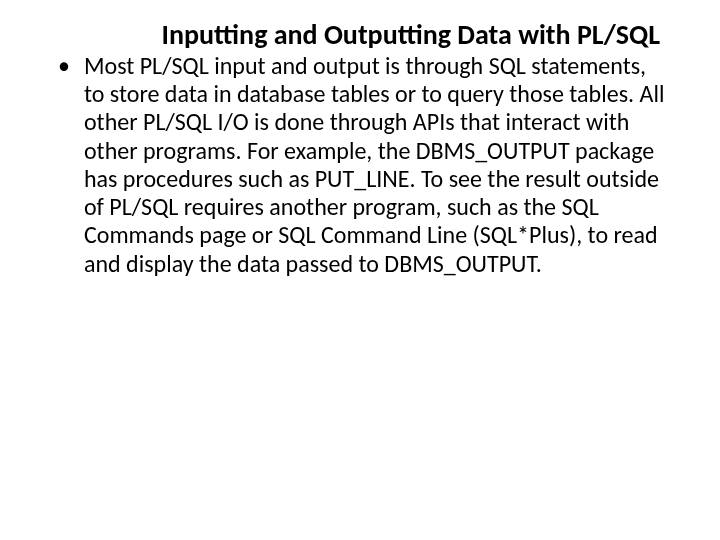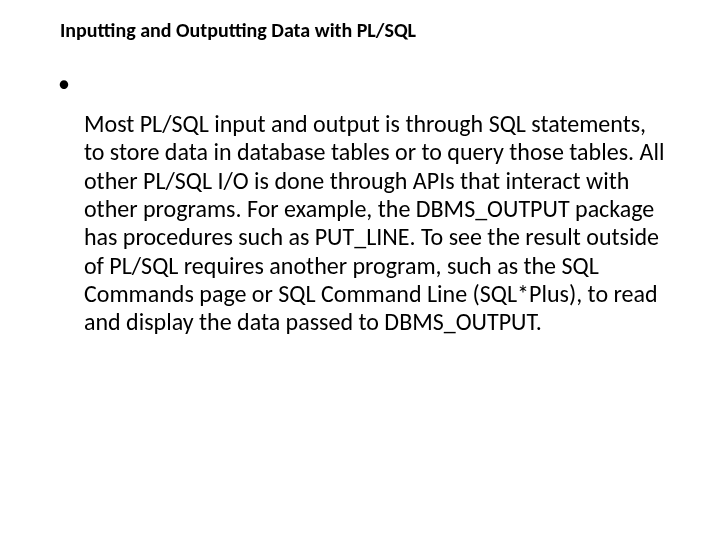--- a/index.html
+++ b/index.html
@@ -1,20 +1,20 @@
 <!DOCTYPE html>
 <html><head>
   <meta charset="utf-8">
   <style>
     * { margin: 0; padding: 0; box-sizing: border-box; }
     body { width: 720px; height: 540px; background: #fff; font-family: Calibri, Arial, sans-serif; color: #000; padding: 18px 50px 30px 50px; }
-    .title { font-size: 20px; font-weight: bold; text-align: left; line-height: 1.2; margin-bottom: 28px; padding: 0 10px; }
+    .title { font-size: 28px; font-weight: bold; text-align: right; line-height: 1.2; padding: 0 10px; }
     .bullet-item { display: flex; align-items: flex-start; font-size: 24px; line-height: 1.18; }
     .bullet-marker { margin-right: 14px; margin-left: 8px; font-size: 24px; line-height: 1.18; flex-shrink: 0; }
-    .bullet-text { flex: 1; margin-top: 40px; }
+    .bullet-text { flex: 1; }
   </style>
 </head>
 <body>
 
 <div class="title">Inputting and Outputting Data with PL/SQL</div>
 
 <div class="bullet-item">
   <span class="bullet-marker">•</span>
   <span class="bullet-text">Most PL/SQL input and output is through SQL statements, to store data in database tables or to query those tables. All other PL/SQL I/O is done through APIs that interact with other programs. For example, the DBMS_OUTPUT package has procedures such as PUT_LINE. To see the result outside of PL/SQL requires another program, such as the SQL Commands page or SQL Command Line (SQL*Plus), to read and display the data passed to DBMS_OUTPUT.</span>
 </div>

